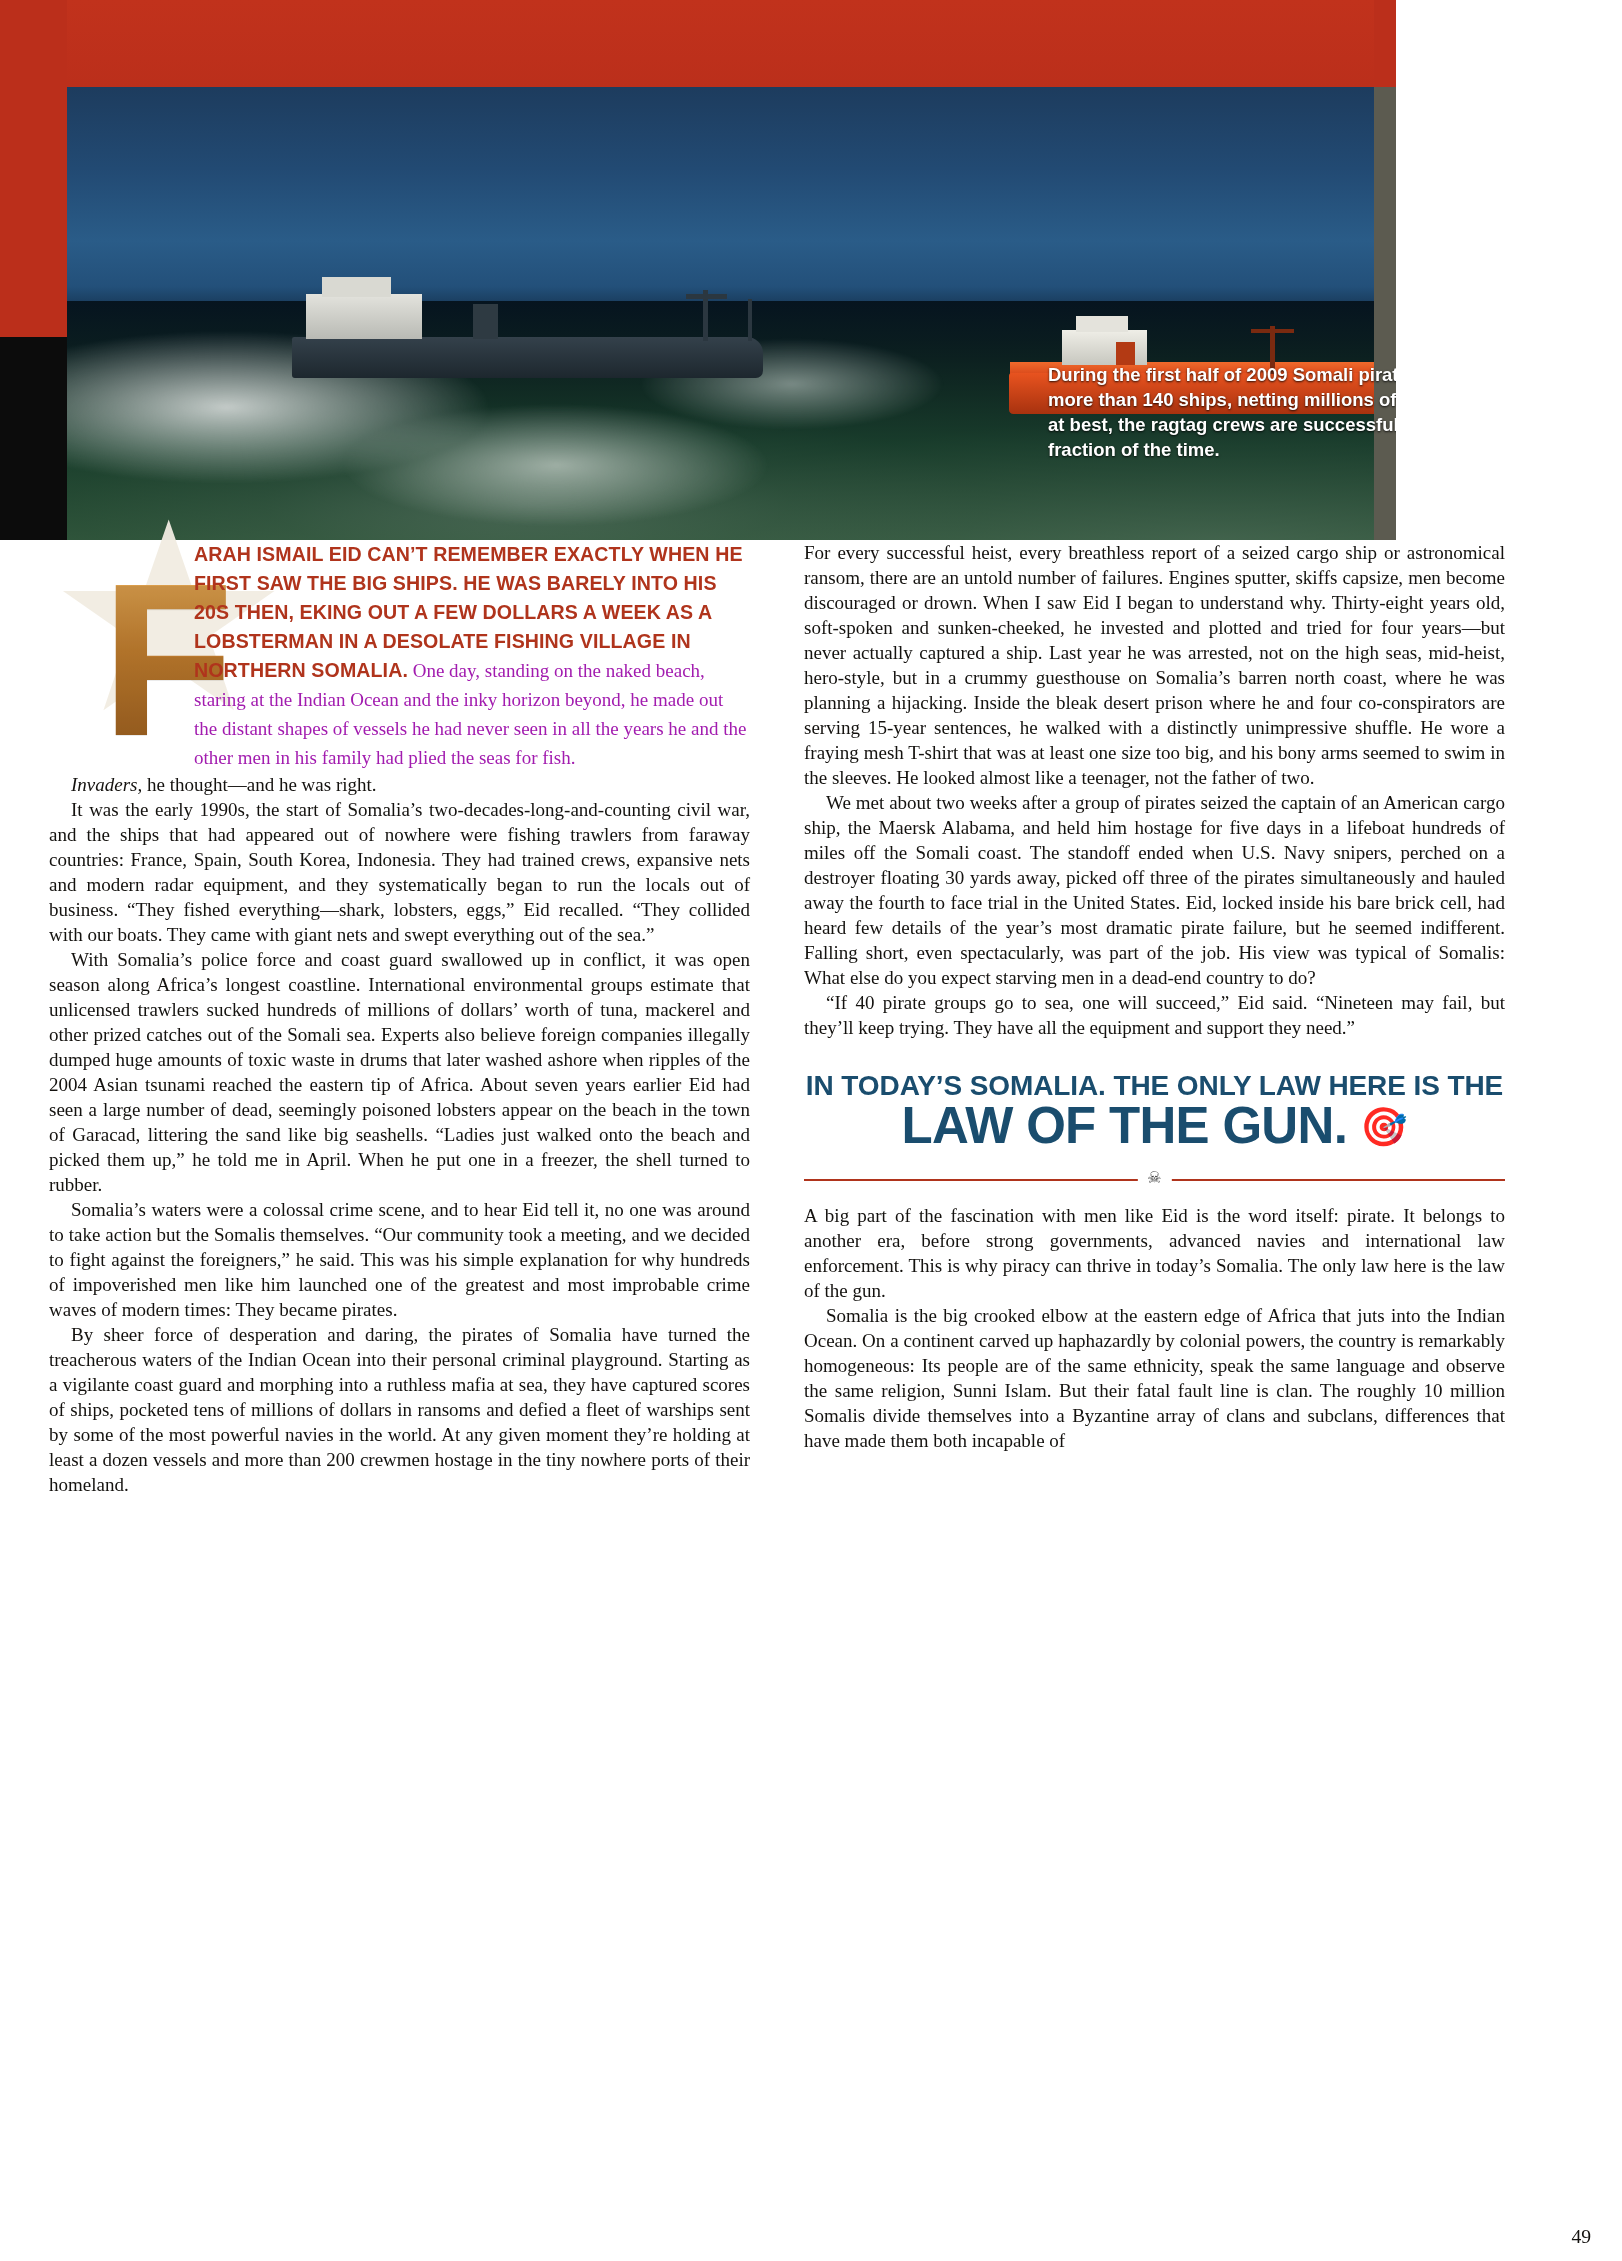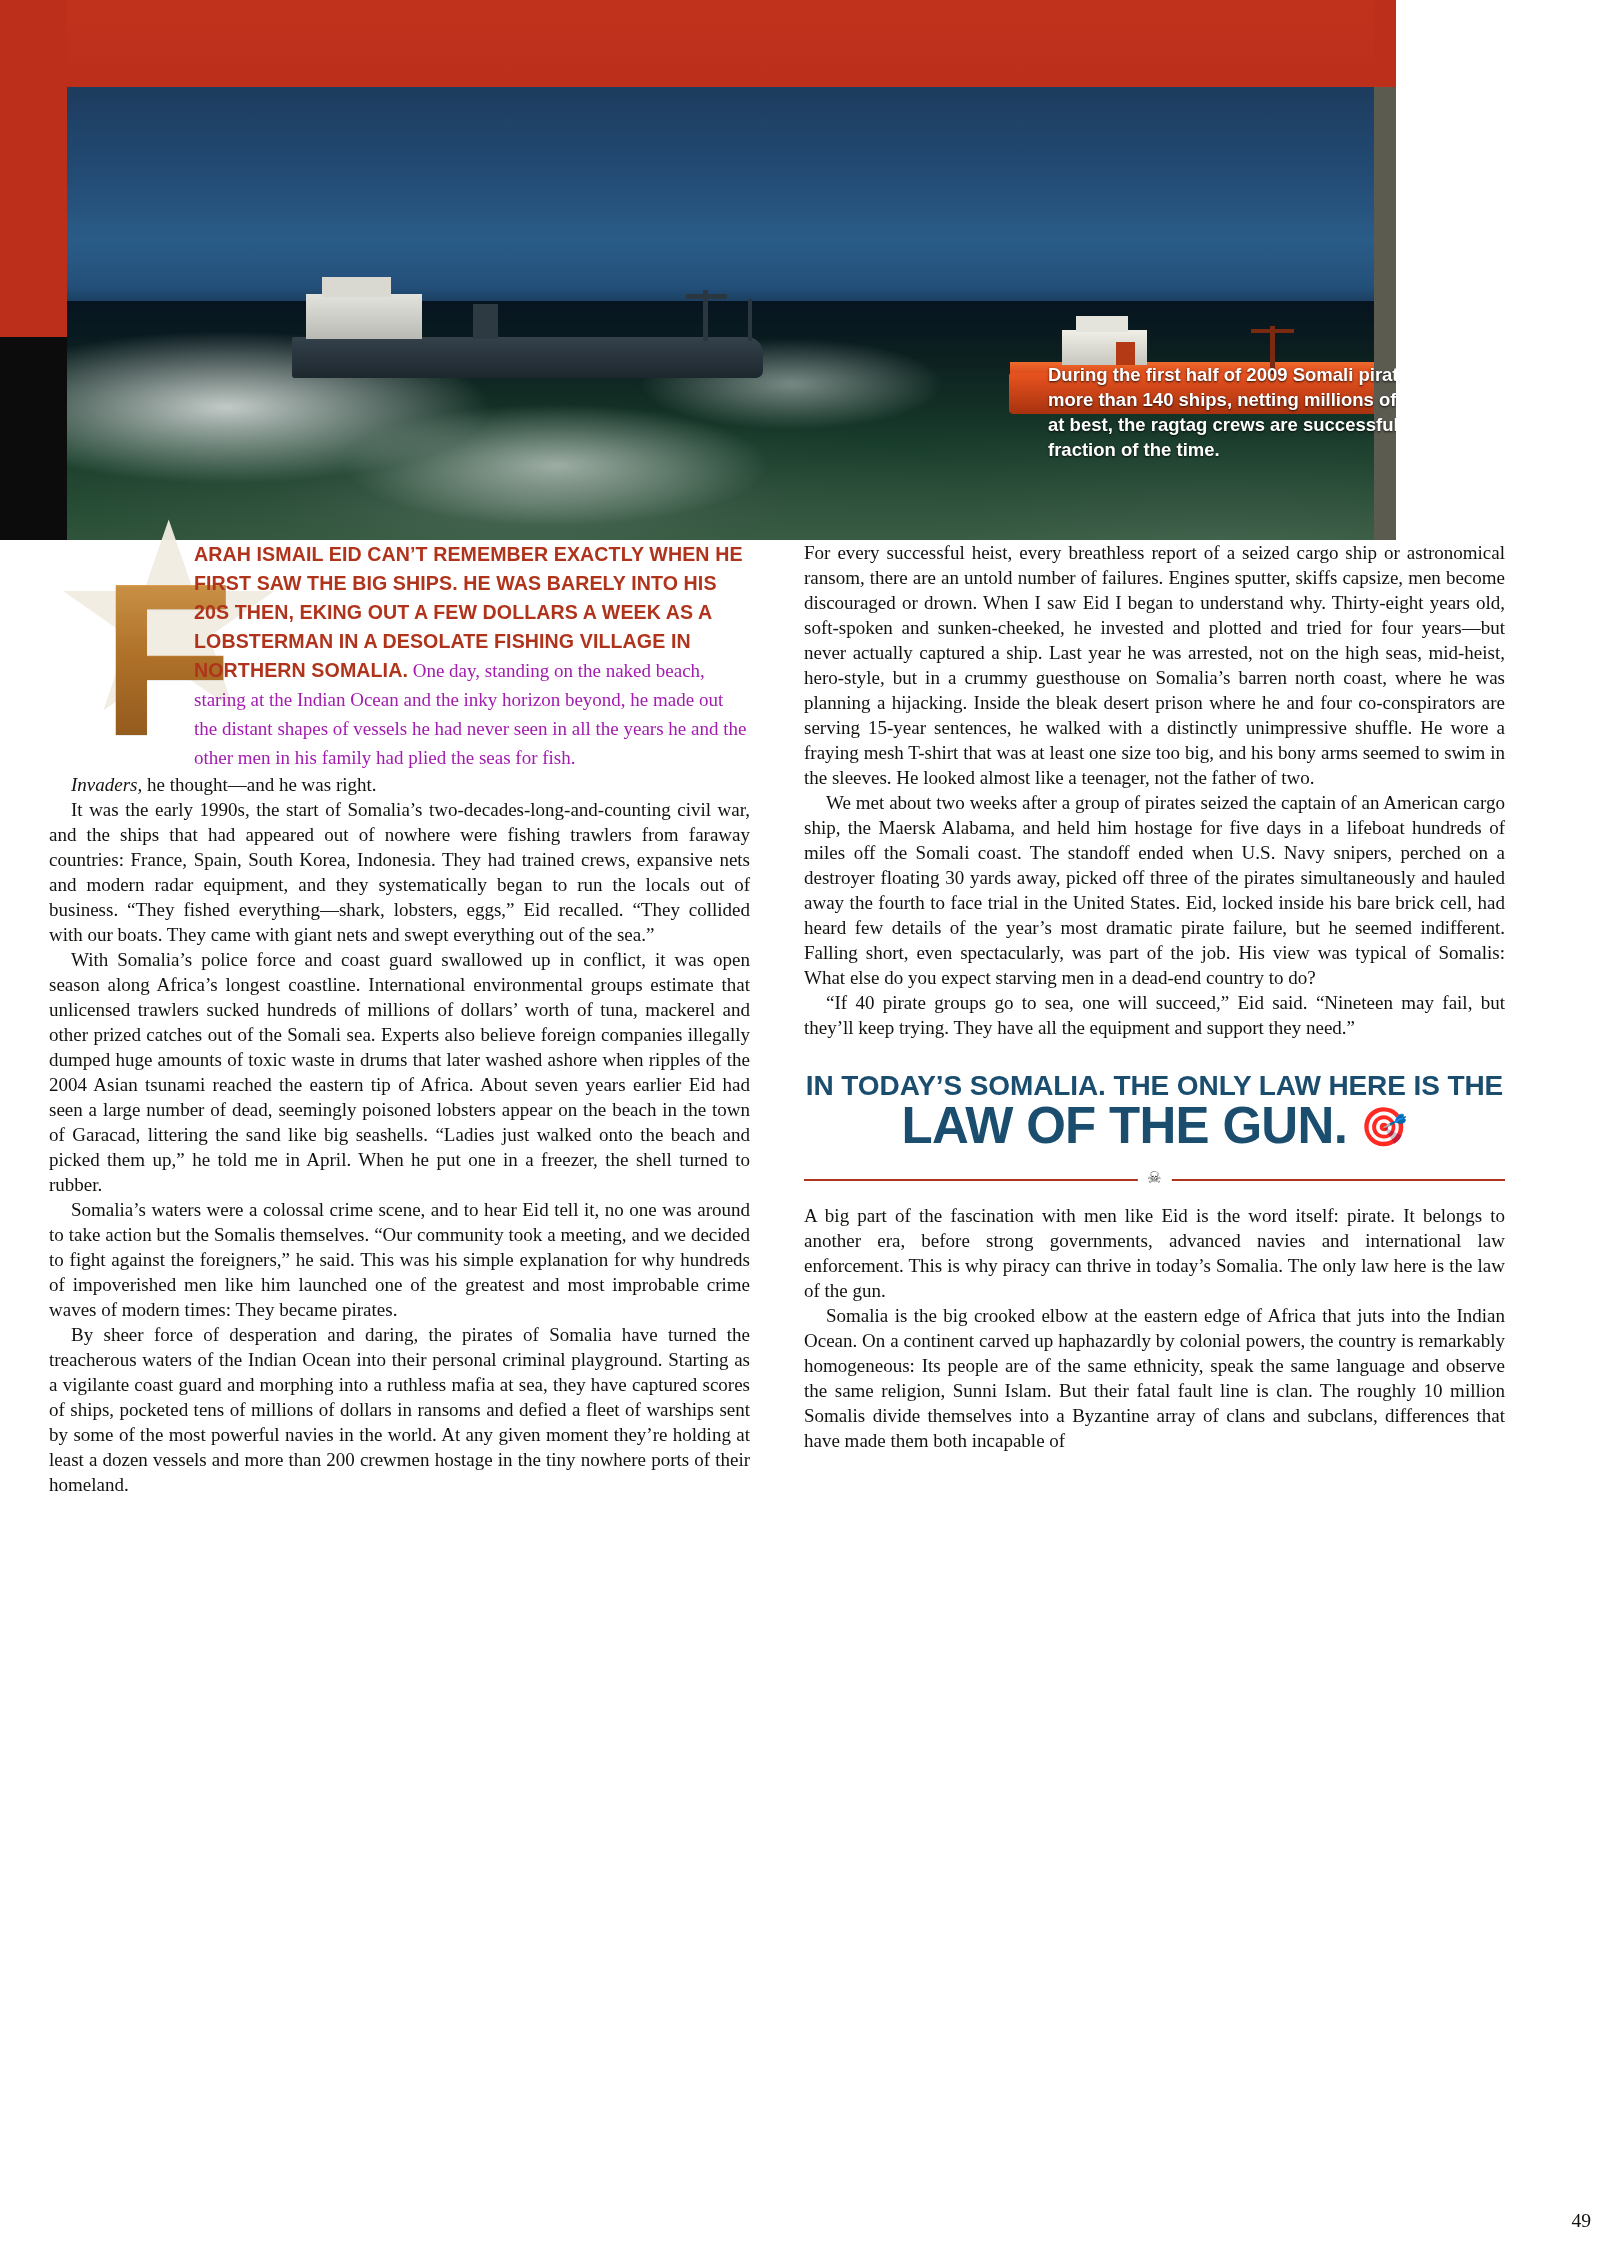--- a/index.html
+++ b/index.html
@@ -306,21 +306,21 @@
     background: #ffffff;
     padding: 0 10px;
     font-size: 16px;
     color: #3b3b3b;
     line-height: 22px;
   }
 
   .folio {
     position: absolute;
     right: 32px;
-    bottom: 29px;
+    bottom: 13px;
     font-family: "Liberation Serif", serif;
     font-size: 19.6px;
     color: #14120f;
     text-align: right;
   }
   i, em { font-style: italic; }
 </style>
 </head>
 <body>
 

